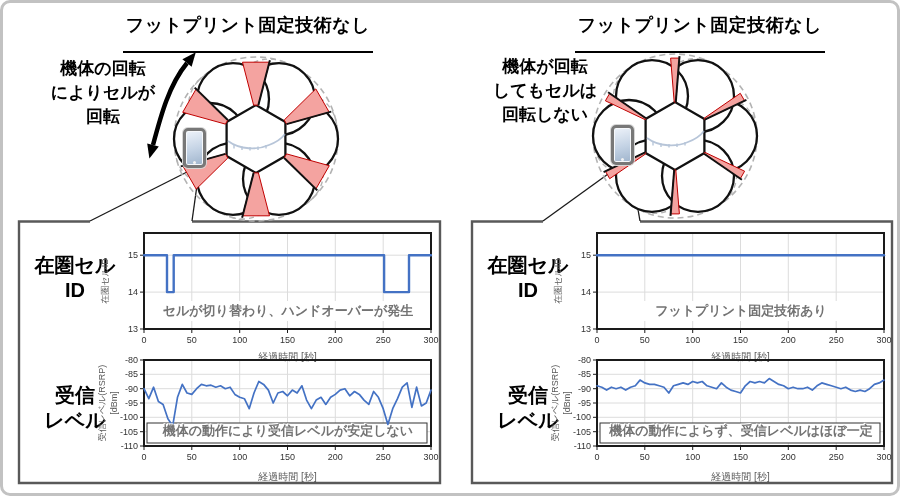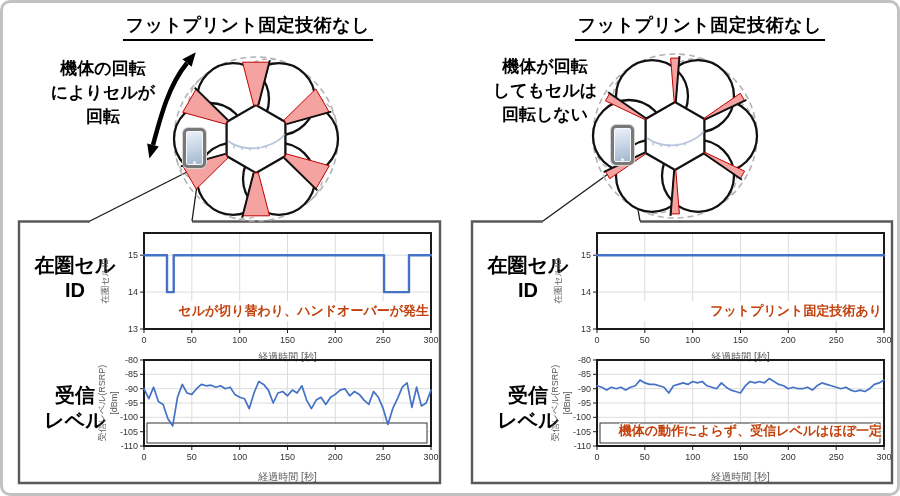--- a/index.html
+++ b/index.html
@@ -7,21 +7,21 @@
     position:relative;width:900px;height:496px;box-sizing:border-box;
     border:3px solid #c2c2c2;border-radius:10px;background:#fff;overflow:hidden;
     font-family:"Liberation Sans","DejaVu Sans",sans-serif;color:#000;
   }
   #art{position:absolute;left:0;top:0;z-index:1;}
   .titlewrap{position:absolute;top:10px;text-align:center;z-index:2;}
   #tw-left{left:20px;width:450px;}
   #tw-right{left:472px;width:450px;}
   .title{
     display:inline-block;font-size:18px;font-weight:bold;
-    border-bottom:2.5px solid #000;padding:0 3px 2px;letter-spacing:.5px;
+    border-bottom:2.5px solid #000;padding:0 3px 14px;letter-spacing:.5px;
   }
   .note{
     position:absolute;z-index:2;white-space:pre-line;text-align:center;
     font-size:17px;font-weight:bold;line-height:24px;
   }
   #note-left{left:15px;top:54px;width:170px;}
   #note-right{left:462px;top:52px;width:160px;}
   .rowlab{
     position:absolute;z-index:2;width:100px;text-align:center;
     font-weight:bold;font-size:20px;line-height:25px;
@@ -29,22 +29,22 @@
   .rowlab span{display:block;}
   #rl0{left:22px;top:250px;} #rl1{left:22px;top:380px;}
   #rl2{left:475px;top:250px;} #rl3{left:475px;top:380px;}
   .chart{position:absolute;z-index:2;width:345px;}
   .chart.cell{height:136px;}
   .chart.rsrp{height:128px;}
   .chart svg{position:absolute;left:0;top:0;}
   #c0{left:95px;top:224px;} #c1{left:95px;top:352px;}
   #c2{left:548px;top:224px;} #c3{left:548px;top:352px;}
   .ann{
-    position:absolute;left:49px;right:14px;text-align:right;z-index:3;
-    font-weight:bold;font-size:13px;line-height:16px;color:#c2410c;
+    position:absolute;left:49px;right:14px;text-align:center;z-index:3;
+    font-weight:bold;font-size:13px;line-height:16px;color:#737373;
     text-shadow:0 0 2px #fff,0 0 2px #fff,1px 1px 0 #fff,-1px -1px 0 #fff;
   }
   .cell .ann{top:76px;}
   .rsrp .ann{top:68px;}
   .phone{
     position:absolute;z-index:4;width:17px;height:34px;
     border:3px solid #787878;border-radius:5px;
     background:linear-gradient(165deg,#eef3fa 0%,#c3d2e4 55%,#9fb4cc 100%);
     box-shadow:0 0 0 1px #d6d6d6, inset 0 0 0 1px #f6f8fb;
   }
@@ -292,20 +292,21 @@
           <line x1="42" y1="76.7" x2="46" y2="76.7" stroke="#1A1A1A" stroke-width="1"></line>
           <text x="40" y="79.7" font-size="9" fill="#333333" text-anchor="end">-105</text>
           <line x1="42" y1="91.0" x2="46" y2="91.0" stroke="#1A1A1A" stroke-width="1"></line>
           <text x="40" y="94.0" font-size="9" fill="#333333" text-anchor="end">-110</text>
           <text x="189.5" y="125" font-size="10" fill="#595959" text-anchor="middle">経過時間 [秒]</text>
           <text x="7" y="48" font-size="9" fill="#595959" text-anchor="middle" transform="rotate(-90 7 48)">受信レベル(RSRP)</text>
           <text x="19" y="48" font-size="9" fill="#595959" text-anchor="middle" transform="rotate(-90 19 48)">[dBm]</text>
         </g>
         <polyline points="46.0,33.7 50.8,43.7 55.6,32.2 60.4,46.6 65.1,49.4 69.9,63.8 74.7,70.9 79.5,42.3 84.3,29.4 89.0,38.0 93.8,39.4 98.6,33.7 103.4,29.4 108.2,30.8 113.0,30.2 117.8,32.2 122.5,30.8 127.3,33.7 132.1,32.2 136.9,39.4 141.7,42.3 146.4,43.7 151.2,53.7 156.0,38.0 160.8,26.5 165.6,29.4 170.4,35.1 175.2,48.0 179.9,38.0 184.7,36.5 189.5,40.8 194.3,35.1 199.1,38.0 203.9,30.8 208.6,45.1 213.4,53.7 218.2,45.1 223.0,42.3 227.8,49.4 232.6,42.3 237.3,39.4 242.1,35.1 246.9,33.7 251.7,40.8 256.5,36.5 261.3,39.4 266.0,45.1 270.8,49.4 275.6,36.5 280.4,42.3 285.2,53.7 289.9,69.5 294.7,53.7 299.5,43.7 304.3,32.2 309.1,27.9 313.9,52.3 318.6,32.2 323.4,50.9 328.2,48.0 333.0,35.1" fill="none" stroke="#4472C4" stroke-width="1.7" stroke-linejoin="round" stroke-linecap="round"></polyline>
       </svg>
+    <div class="ann">機体の動作により受信レベルが安定しない</div>
   </div>
   <div class="chart cell" id="c2">
     <svg width="345" height="136">
         <g>
           <line x1="46.0" y1="6" x2="46.0" y2="102" stroke="#DCDCDC" stroke-width="1"></line>
           <line x1="93.8" y1="6" x2="93.8" y2="102" stroke="#DCDCDC" stroke-width="1"></line>
           <line x1="141.7" y1="6" x2="141.7" y2="102" stroke="#DCDCDC" stroke-width="1"></line>
           <line x1="189.5" y1="6" x2="189.5" y2="102" stroke="#DCDCDC" stroke-width="1"></line>
           <line x1="237.3" y1="6" x2="237.3" y2="102" stroke="#DCDCDC" stroke-width="1"></line>
           <line x1="285.2" y1="6" x2="285.2" y2="102" stroke="#DCDCDC" stroke-width="1"></line>

